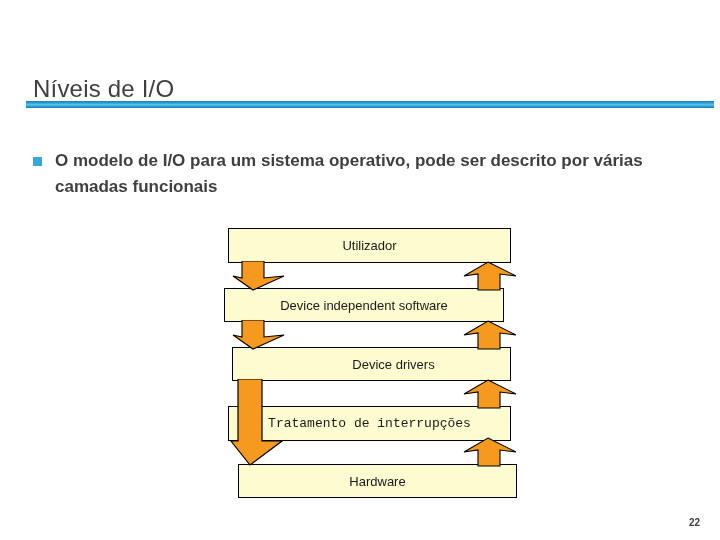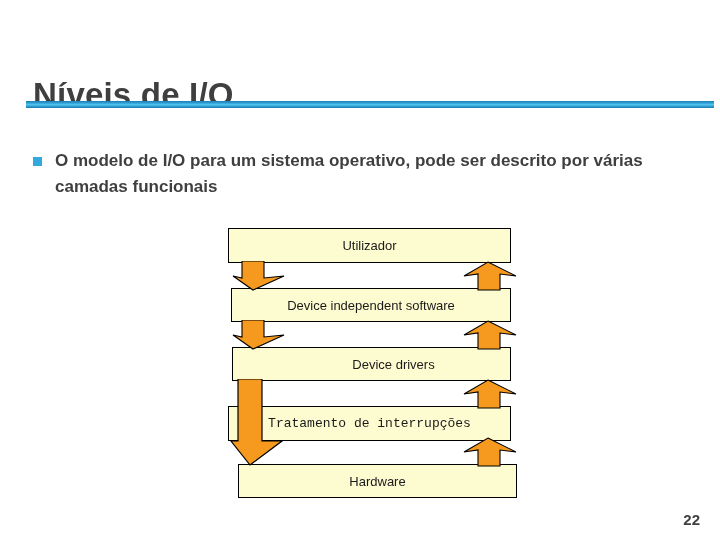--- a/index.html
+++ b/index.html
@@ -23,23 +23,23 @@
     background: #ffffff;
   }
 
   
   #slide-title {
     position: absolute;
     left: 33px;
     top: 50px;
     width: 660px;
     height: 48px;
-    font-size: 33px;
+    font-size: 24px;
     line-height: 46px;
-    font-weight: 700;
+    font-weight: 400;
     color: #3f3f3f;
     letter-spacing: 0.2px;
     white-space: nowrap;
   }
 
   
   #title-rule {
     position: absolute;
     left: 26px;
     top: 101px;
@@ -107,21 +107,21 @@
     position: absolute;
     z-index: 3;
   }
   .arrow.long { z-index: 4; }
 
   
   #page-number {
     position: absolute;
     right: 20px;
     bottom: 12px;
-    font-size: 15px;
+    font-size: 10px;
     font-weight: bold;
     color: #3f3f3f;
   }
 </style>
 </head>
 <body>
 
 <div id="slide">
 
   <h1 id="slide-title">Níveis de I/O</h1>
@@ -134,21 +134,21 @@
       <span class="bullet-text">O modelo de I/O para um sistema operativo, pode ser descrito por várias camadas funcionais</span>
     </div>
   </div>
 
   <div id="diagram">
 
     <div class="layer-box" style="left:228px; top:228px; width:283px; height:35px;">
       <span>Utilizador</span>
     </div>
 
-    <div class="layer-box" style="left:231px; top:288px; width:280px; height:34px;">
+    <div class="layer-box" style="left:224px; top:288px; width:280px; height:34px;">
       <span>Device independent software</span>
     </div>
 
     <div class="layer-box" style="left:232px; top:347px; width:279px; height:34px;padding-left:44px;">
       <span>Device drivers</span>
     </div>
 
     <div class="layer-box" style="left:228px; top:406px; width:283px; height:35px;font-family:Liberation Mono, monospace;">
       <span>Tratamento de interrupções</span>
     </div>

